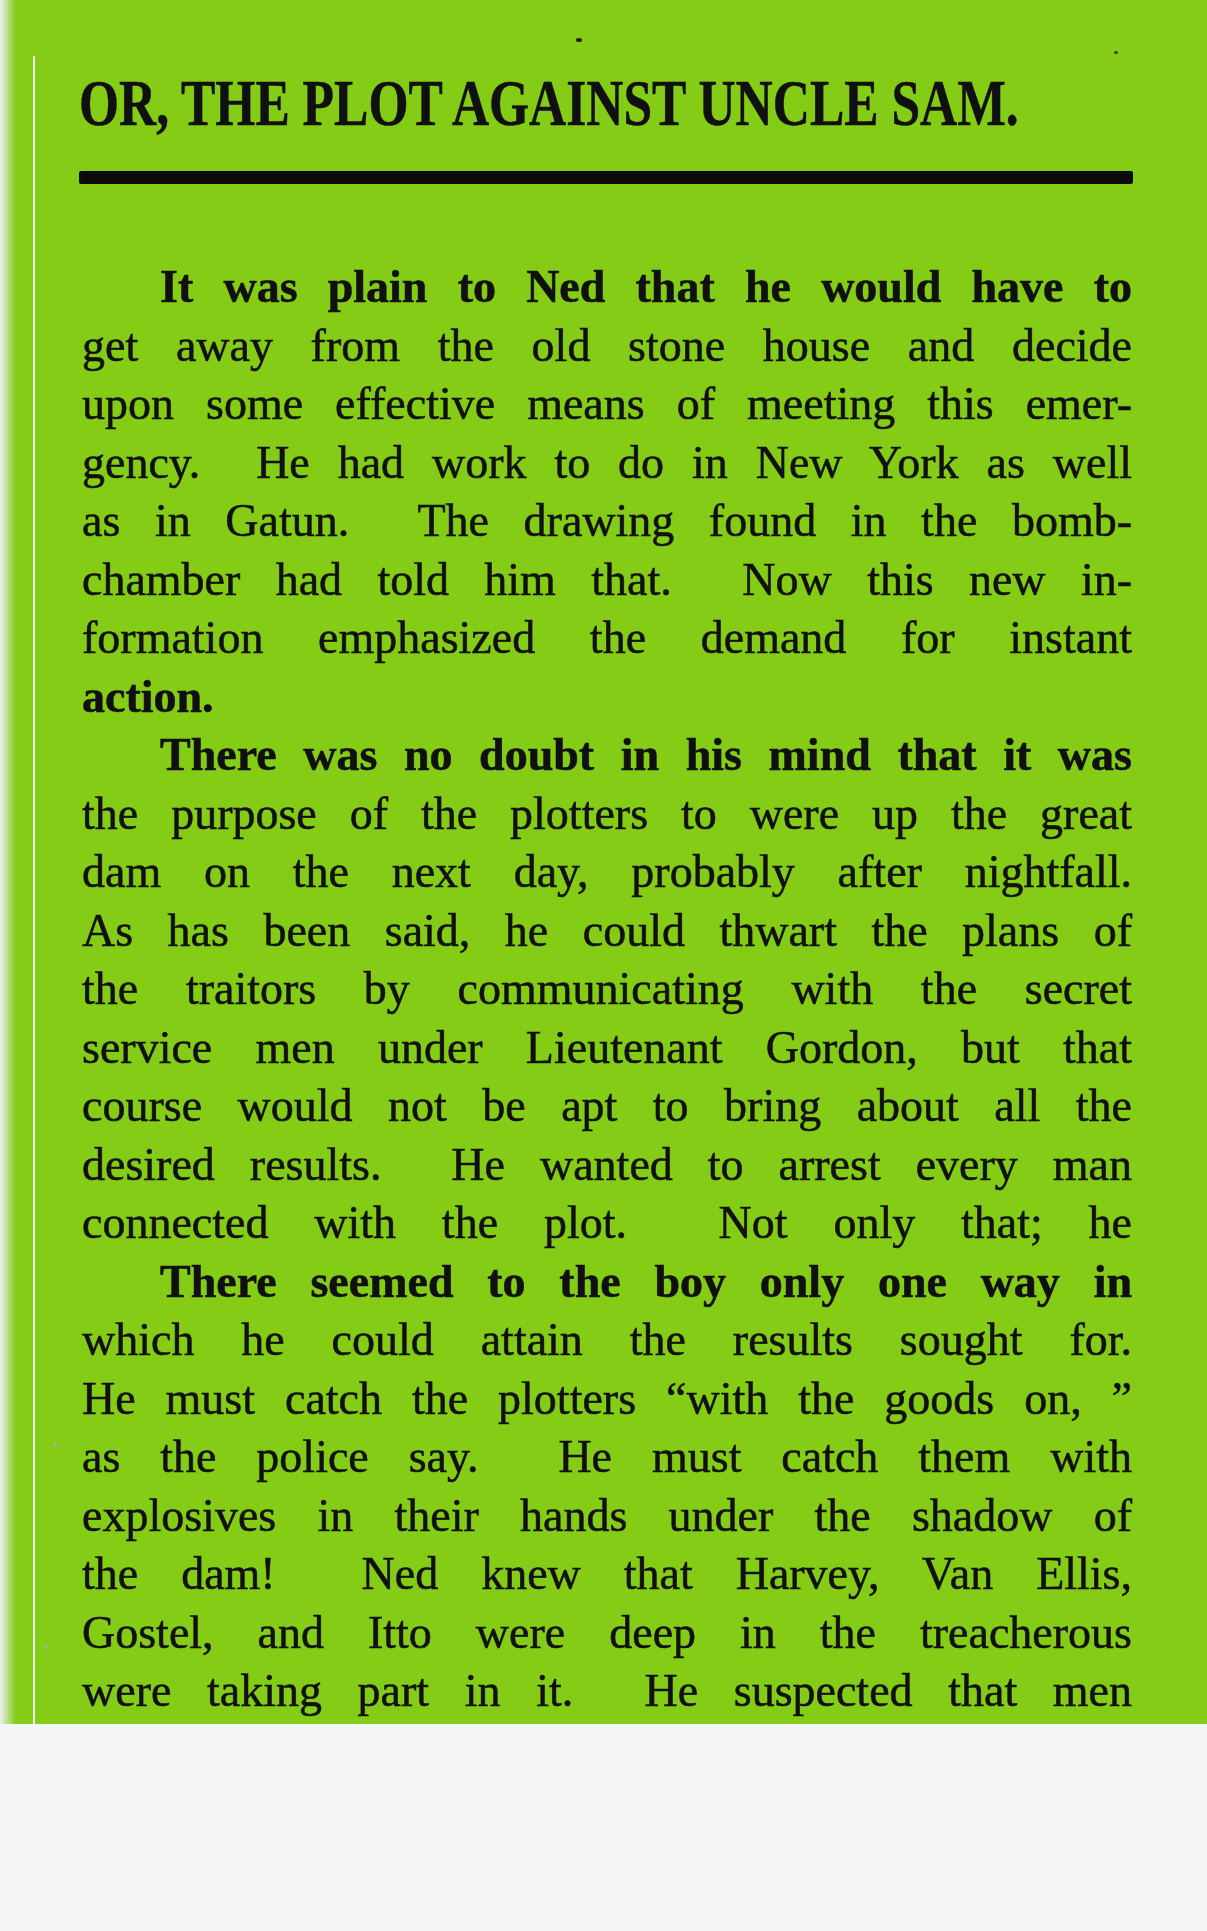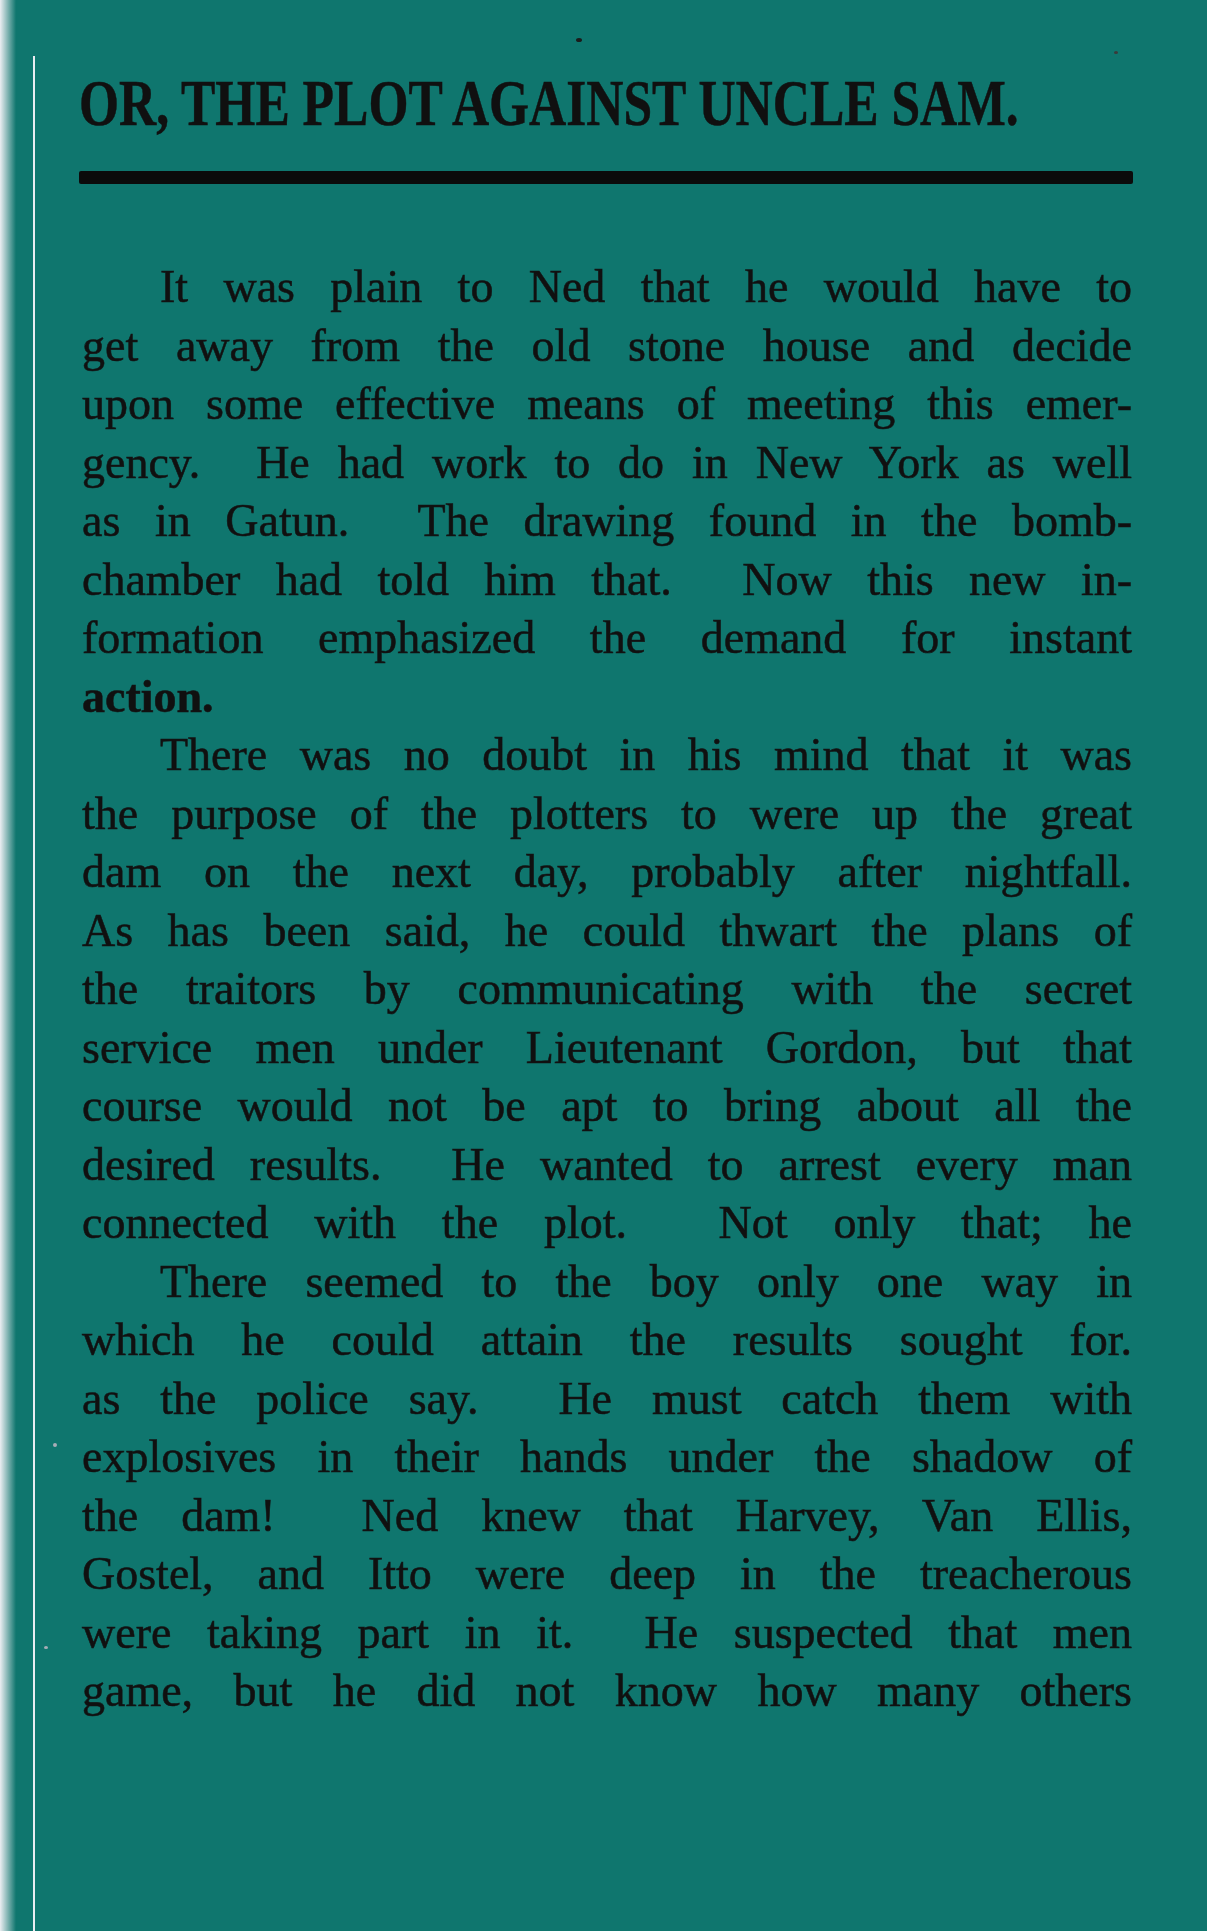--- a/index.html
+++ b/index.html
@@ -1,33 +1,33 @@
 <!DOCTYPE html>
 <html><head>
 <meta charset="utf-8">
 <style>
   html,body{margin:0;padding:0;}
   body{width:1207px;height:1931px;background:#f4f5f6;font-family:"Liberation Serif","DejaVu Serif",serif;}
-  .page{position:relative;width:1207px;height:1931px;background:#0f766e;overflow:hidden;color:#101010;}
+  .page{position:relative;width:1207px;height:1724px;background:#84cc16;overflow:hidden;color:#101010;}
   .page::before{content:'';position:absolute;left:0;top:0;bottom:0;width:16px;
     background:linear-gradient(90deg,#eceef2,rgba(255,255,255,0));}
   
   .running-head{position:absolute;left:79px;width:1054px;top:78px;height:58px;
     display:flex;justify-content:space-between;align-items:flex-end;}
   .head-title{font-size:66px;font-weight:bold;line-height:1;white-space:nowrap;
     letter-spacing:0px;transform:scaleX(.78);transform-origin:left bottom;
     -webkit-text-stroke:.5px #111;}
   .head-rule{position:absolute;left:79px;top:171px;width:1054px;height:13px;background:#0b0b0b;
     border-radius:2px;}
   
   .text-block{position:absolute;left:82px;top:258px;width:1050px;}
   .paragraph{margin:0;}
   .line{font-size:46px;line-height:58.5px;text-align:justify;text-align-last:justify;
     white-space:normal;-webkit-text-stroke:.55px #141414;}
-  .line.first{text-indent:78px;}
+  .line.first{text-indent:78px;font-weight:bold;}
   .line.last{text-align-last:left;font-weight:bold;}
   
   .scan-line{position:absolute;left:33px;top:56px;bottom:0;width:2px;background:#e9ecf1;}
   .speck{position:absolute;border-radius:50%;}
   .speck.s1{left:576px;top:38px;width:6px;height:4px;background:#1b1b1b;}
   .speck.s2{left:1114px;top:51px;width:4px;height:3px;background:#3a3a3a;}
   .speck.s3{left:53px;top:1443px;width:4px;height:4px;background:#a7adb6;}
   .speck.s4{left:44px;top:1646px;width:4px;height:3px;background:#a7adb6;}
 </style>
 </head>
@@ -60,20 +60,21 @@
         <div class="line">As has been said, he could thwart the plans of</div>
         <div class="line">the traitors by communicating with the secret</div>
         <div class="line">service men under Lieutenant Gordon, but that</div>
         <div class="line">course would not be apt to bring about all the</div>
         <div class="line">desired results.&nbsp; He wanted to arrest every man</div>
         <div class="line">connected with the plot.&nbsp; Not only that; he</div>
       </div>
       <div class="paragraph">
         <div class="line first">There seemed to the boy only one way in</div>
         <div class="line">which he could attain the results sought for.</div>
+        <div class="line">He must catch the plotters “with the goods on,&nbsp;”</div>
         <div class="line">as the police say.&nbsp; He must catch them with</div>
         <div class="line">explosives in their hands under the shadow of</div>
         <div class="line">the dam!&nbsp; Ned knew that Harvey, Van Ellis,</div>
         <div class="line">Gostel, and Itto were deep in the treacherous</div>
         <div class="line">were taking part in it.&nbsp; He suspected that men</div>
         <div class="line">game, but he did not know how many others</div>
       </div>
     </main>
 
   <div class="scan-line"></div>

